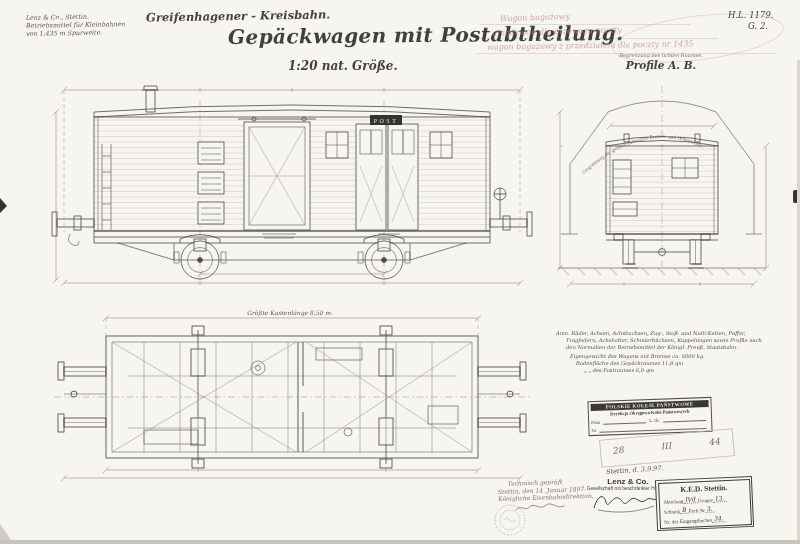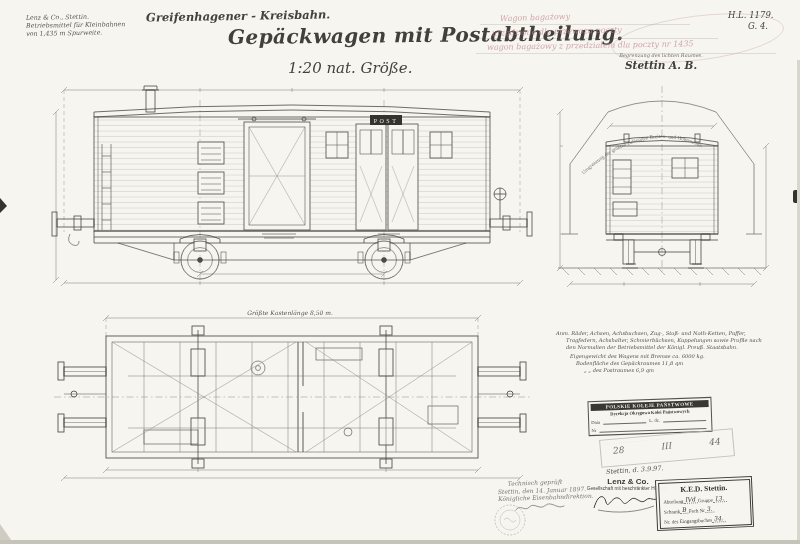--- a/index.html
+++ b/index.html
@@ -40,31 +40,31 @@
   <div class="abs fadedline" style="left:476px;top:53px;width:300px;"></div>
 
   <div class="abs hw" style="left:26px;top:13px;font-size:6.3px;line-height:8px;color:#5a564e;transform:rotate(-1deg);">
     <div>Lenz &amp; Co., Stettin.</div>
     <div>Betriebsmittel für Kleinbahnen</div>
     <div>von 1,435 m Spurweite.</div>
   </div>
 
   <div class="abs hw nowrap" style="left:146px;top:9px;font-size:11.5px;font-weight:600;color:#45423c;transform:rotate(-1deg);">Greifenhagener - Kreisbahn.</div>
   <div class="abs hw nowrap" style="left:228px;top:23px;font-size:20px;font-weight:700;color:#42403a;letter-spacing:.4px;transform:rotate(-.6deg);">Gepäckwagen mit Postabtheilung.</div>
-  <div class="abs hw nowrap" style="left:288px;top:59px;font-size:15px;font-weight:400;color:#45423c;">1:20 nat. Größe.</div>
+  <div class="abs hw nowrap" style="left:288px;top:59px;font-size:12px;font-weight:700;color:#45423c;">1:20 nat. Größe.</div>
 
   <div class="abs hw pencil nowrap" style="left:500px;top:13px;font-size:8px;transform:rotate(-2deg);">Wagon bagażowy</div>
   <div class="abs hw pencil nowrap" style="left:492px;top:27px;font-size:8px;transform:rotate(-1.5deg);">urządzenie dla przewozu poczty</div>
   <div class="abs hw pencil nowrap" style="left:487px;top:41px;font-size:8px;transform:rotate(-1deg);">wagon bagażowy z przedziałem dla poczty nr 1435</div>
   <svg class="abs" style="left:600px;top:8px;" width="190" height="62" viewBox="0 0 190 62">
     <ellipse cx="98" cy="30" rx="86" ry="22" fill="none" stroke="#c9a0a6" stroke-width=".8" opacity=".45" transform="rotate(-7 98 30)"></ellipse>
   </svg>
 
   <div class="abs hw nowrap" style="left:728px;top:10px;font-size:8.5px;color:#45423c;">H.L. 1179.</div>
-  <div class="abs hw nowrap" style="left:748px;top:21px;font-size:8.5px;color:#45423c;">G. 4.</div>
+  <div class="abs hw nowrap" style="left:748px;top:21px;font-size:8.5px;color:#45423c;">G. 2.</div>
 
   <svg class="abs" style="left:48px;top:82px;" width="488" height="208" viewBox="0 0 488 208">
     <defs>
       <pattern id="pl1" width="8" height="5.5" patternUnits="userSpaceOnUse">
         <path d="M0 5 H8" stroke="#c7c3b8" stroke-width="0.5"></path>
       </pattern>
     </defs>
     <g stroke="#968f83" stroke-width=".6" fill="none">
       <path d="M16 8 H472 M13 11 L19 5 M469 11 L475 5 M152 6 V10 M244 6 V10 M336 6 V10"></path>
       <path d="M16 8 V150 M472 8 V150" stroke-dasharray="4 3" stroke-width=".45"></path>
@@ -152,21 +152,21 @@
       </g>
       <path d="M22 152 q-4 8 3 11 q6 2 6 -4" stroke-width=".6"></path>
       <g>
         <circle cx="452" cy="112" r="6"></circle>
           <path d="M446 112 H458 M452 106 V118 M452 118 V137"></path>
       </g>
     </g>
   </svg>
 
   <div class="abs hw nowrap" style="left:596px;top:52px;width:130px;text-align:center;font-size:5px;color:#6f6b62;">Begrenzung des lichten Raumes.</div>
-  <div class="abs hw nowrap" style="left:596px;top:59px;width:130px;text-align:center;font-size:10.5px;font-weight:700;color:#42403a;">Stettin A. B.</div>
+  <div class="abs hw nowrap" style="left:596px;top:59px;width:130px;text-align:center;font-size:10.5px;font-weight:700;color:#42403a;">Profile A. B.</div>
 
   <svg class="abs" style="left:552px;top:56px;" width="244" height="240" viewBox="0 0 244 240">
     <defs>
       <pattern id="pl2" width="8" height="5.5" patternUnits="userSpaceOnUse">
         <path d="M0 5 H8" stroke="#c7c3b8" stroke-width="0.5"></path>
       </pattern>
       <path id="arcp" d="M26 124 Q110 40 194 124"></path>
     </defs>
     <g stroke="#968f83" stroke-width=".6" fill="none">
       <path d="M8 56 V212 M5 59 L11 53 M5 215 L11 209 M8 90 h3 M8 178 h3"></path>

